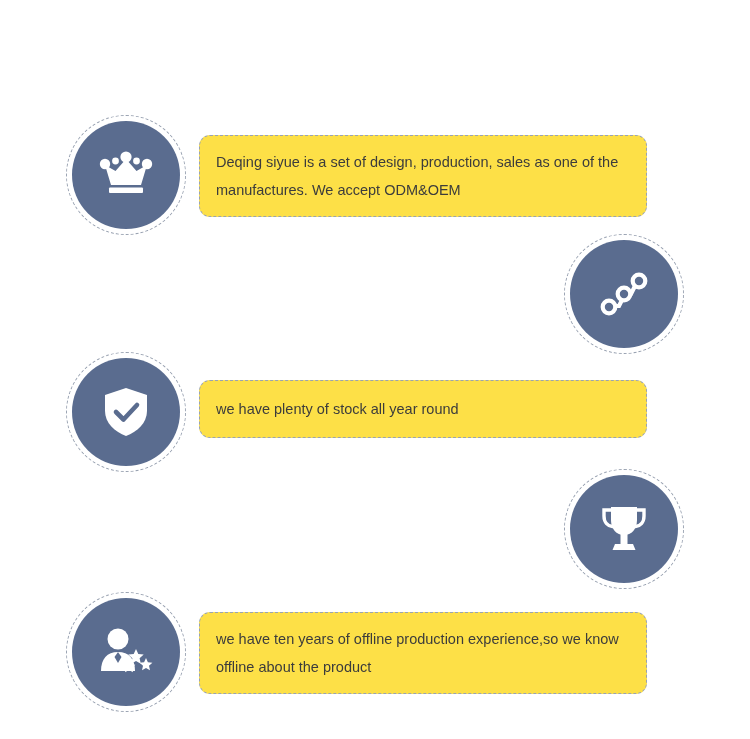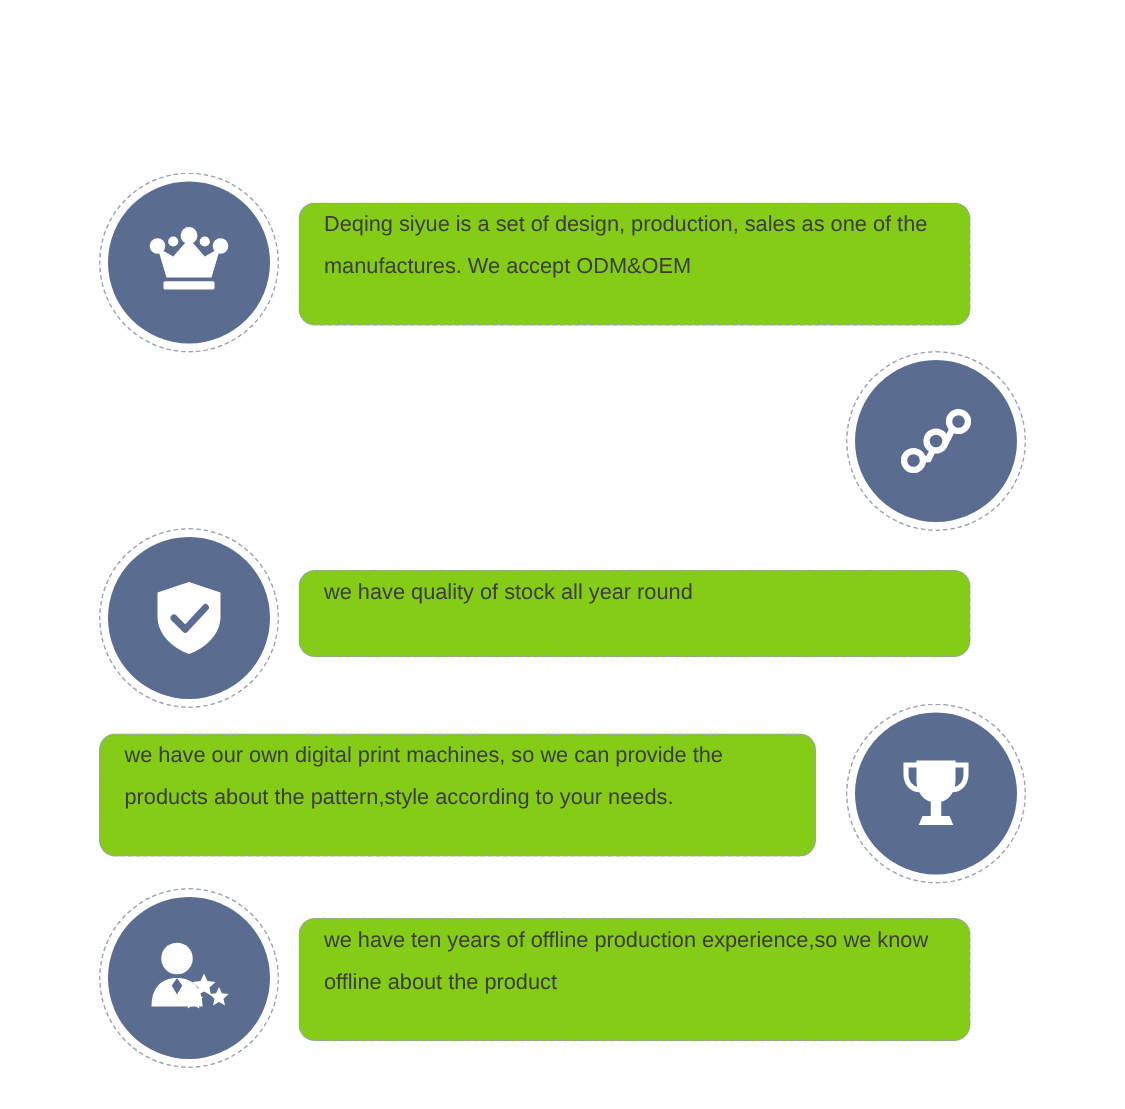--- a/index.html
+++ b/index.html
@@ -75,22 +75,22 @@
     background: #5a6c8f;
     display: flex; align-items: center; justify-content: center;
   }
   .badge svg { display: block; }
 
   
   .bubble {
     position: absolute;
     border: 1px dashed #9aa3b2;
     border-radius: 11px;
-    background: #84cc16;
-    display: flex; 
+    background: #fde047;
+    display: flex; align-items: center;
     padding: 0 16px;
   }
   .bubble p {
     font-size: 14.5px;
     line-height: 1.95;
     color: #3c3c3c;
   }
   .b-right { left: 199px; width: 448px; }
   .b-left  { left: 66px;  width: 478px; }
 
@@ -138,28 +138,25 @@
   <div class="row r3">
     <div class="badge left">
       <div class="disc">
         <svg width="44" height="50" viewBox="0 0 44 50">
           <path d="M22 1 L43 8 V24 C43 36 33 45 22 49 C11 45 1 36 1 24 V8 Z" fill="#ffffff"></path>
           <path d="M12 25 L19.5 32.5 L33 18" fill="none" stroke="#5a6c8f" stroke-width="4.6" stroke-linecap="round" stroke-linejoin="round"></path>
         </svg>
       </div>
     </div>
     <div class="bubble b-right h-short">
-      <p>we have quality of stock all year round</p>
+      <p>we have plenty of stock all year round</p>
     </div>
   </div>
 
   <div class="row r4">
-    <div class="bubble b-left h-tall">
-      <p>we have our own digital print machines, so we can provide the products about the pattern,style according to your needs.</p>
-    </div>
     <div class="badge right">
       <div class="disc">
         <svg width="52" height="52" viewBox="0 0 52 52" fill="#ffffff">
           <path d="M13 4 H39 V17 C39 26 33.5 32 26 32 C18.5 32 13 26 13 17 Z"></path>
           <path d="M13 7 H6 V13 C6 19.5 10 23 14.5 23.5" fill="none" stroke="#ffffff" stroke-width="3.4" stroke-linecap="round"></path>
           <path d="M39 7 H46 V13 C46 19.5 42 23 37.5 23.5" fill="none" stroke="#ffffff" stroke-width="3.4" stroke-linecap="round"></path>
           <rect x="22.5" y="31" width="7" height="10"></rect>
           <path d="M17 41 H35 L37.5 47 H14.5 Z"></path>
         </svg>
       </div>

